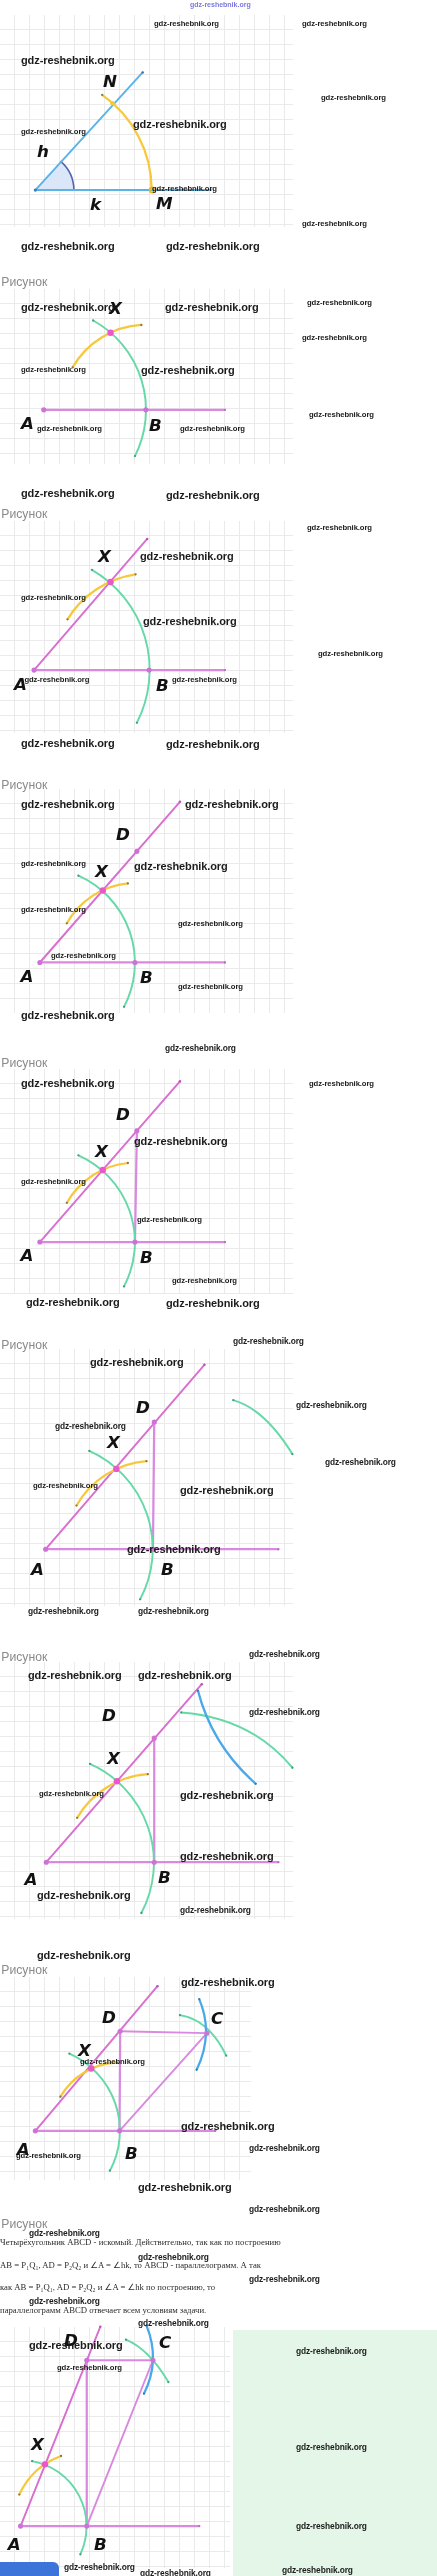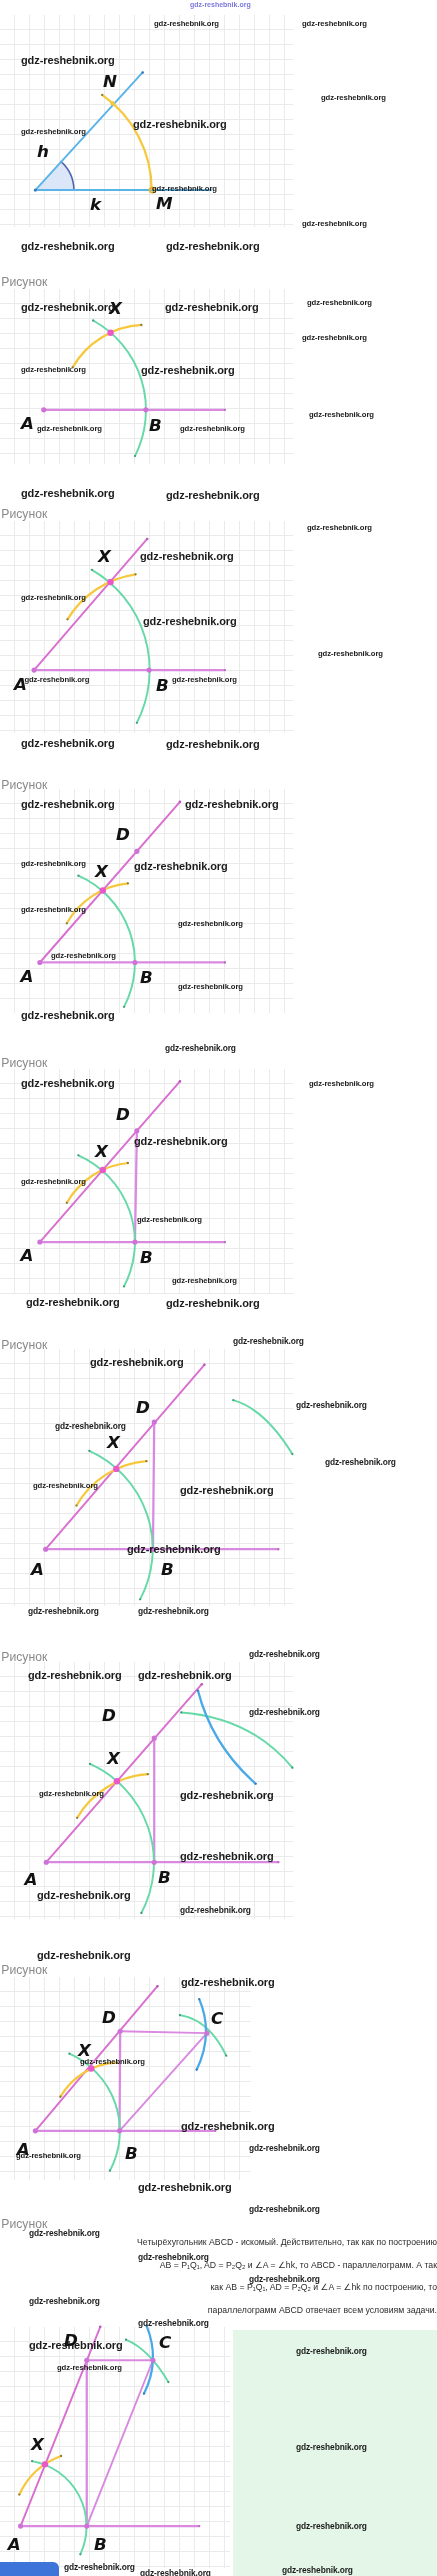--- a/index.html
+++ b/index.html
@@ -14,21 +14,21 @@
   .wm.s{font-size:7.7px;}
   .wm.m{font-size:8.4px;}
   .wm.l{font-size:11px;}
   .wm-top{position:absolute;left:190px;top:0.6px;font-size:7px;font-weight:700;
       color:#7b78dd;white-space:nowrap;}
   .cap{position:absolute;left:1.3px;color:#8a8a8a;font-size:12.2px;font-weight:400;
       font-family:"Liberation Sans",sans-serif;}
   .lbl{position:absolute;color:#121212;font-size:16.7px;font-weight:700;font-style:italic;
       font-family:"DejaVu Sans",sans-serif;line-height:1;}
   .para{position:absolute;left:0;width:437px;color:#2b2b2b;font-size:8.7px;
-      font-family:Liberation Sans, sans-serif;white-space:nowrap;text-align:right;}
+      font-family:Liberation Serif, serif;white-space:nowrap;}
   #drawing{position:absolute;left:0;top:0;pointer-events:none;}
   #green-panel{position:absolute;left:233px;top:2330px;width:204px;height:246px;
       background:#e3f6e8;}
   #blue-cut{position:absolute;left:0;top:2562px;width:59px;height:13.5px;
       background:#3d74d9;border-radius:0 5.8px 0 0;}
 </style>
 </head>
 <body>
 
 <div id="page">

